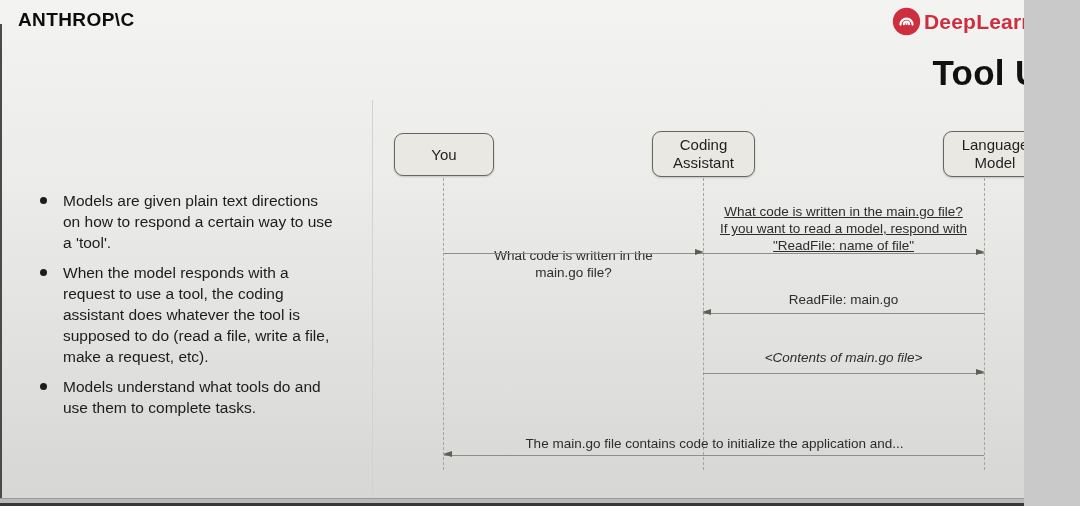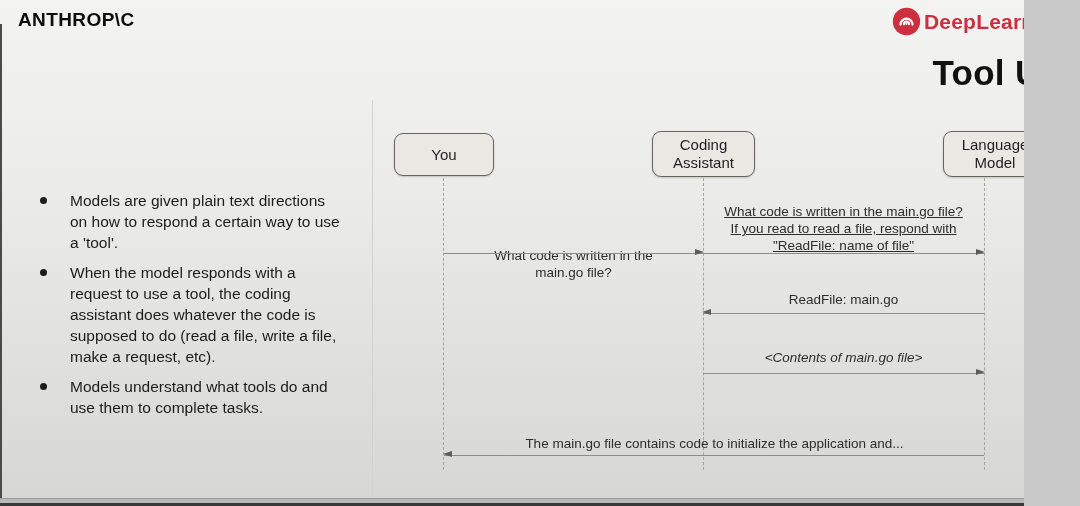--- a/index.html
+++ b/index.html
@@ -20,21 +20,21 @@
   .dl-btn{position:absolute;left:1039px;top:6px;width:34px;height:31px;background:#696969;
     border:none;border-radius:10px;box-shadow:0 1px 4px rgba(0,0,0,.35);
     display:flex;align-items:center;justify-content:center;cursor:pointer;padding:0;}
 
   
   .title{position:absolute;left:0;top:53px;width:1080px;text-align:right;
     font-size:35px;font-weight:700;color:#111;letter-spacing:.3px;}
 
   
   .bullets{position:absolute;left:40px;top:190px;margin:0;padding:0;list-style:none;}
-  .bullets li{display:flex;gap:23px;margin-bottom:9px;font-size:15.5px;line-height:21px;color:#1c1c1c;}
+  .bullets li{display:flex;gap:16px;margin-bottom:9px;font-size:15.5px;line-height:21px;color:#1c1c1c;}
   .dot{flex:0 0 auto;width:7px;height:7px;border-radius:50%;background:#1c1c1c;margin-top:7px;}
 
   .divider{position:absolute;left:372px;top:100px;width:1px;height:398px;background:#d2d2d0;}
 
   
   .actor{position:absolute;display:flex;align-items:center;justify-content:center;text-align:center;
     background:#eae8e3;border:1.5px solid #66665e;border-radius:9px;font-size:15px;line-height:1.2;
     color:#1f1f1f;box-shadow:0 1px 2px rgba(0,0,0,.18);box-sizing:border-box;}
   #actor-you{left:394px;top:133px;width:100px;height:43px;}
   #actor-ca{left:652px;top:131px;width:103px;height:46px;}
@@ -95,21 +95,21 @@
         <div>Models are given plain text directions</div>
         <div>on how to respond a certain way to use</div>
         <div>a 'tool'.</div>
       </span>
     </li>
     <li>
       <span class="dot"></span>
       <span>
         <div>When the model responds with a</div>
         <div>request to use a tool, the coding</div>
-        <div>assistant does whatever the code is</div>
+        <div>assistant does whatever the tool is</div>
         <div>supposed to do (read a file, write a file,</div>
         <div>make a request, etc).</div>
       </span>
     </li>
     <li>
       <span class="dot"></span>
       <span>
         <div>Models understand what tools do and</div>
         <div>use them to complete tasks.</div>
       </span>
@@ -133,21 +133,21 @@
     <div class="lifeline" id="life-lm"></div>
 
     <div class="msg" id="msg1">
       <div>What code is written in the</div>
       <div>main.go file?</div>
     </div>
     <div class="arrow right" id="arr1"></div>
 
     <div class="msg" id="msg2">
       <div>What code is written in the main.go file?</div>
-      <div>If you read to read a file, respond with</div>
+      <div>If you want to read a model, respond with</div>
       <div>"ReadFile: name of file"</div>
     </div>
     <div class="arrow right" id="arr2"></div>
 
     <div class="msg" id="msg3">ReadFile: main.go</div>
     <div class="arrow left" id="arr3"></div>
 
     <div class="msg" id="msg4">&lt;Contents of main.go file&gt;</div>
     <div class="arrow right" id="arr4"></div>
 

